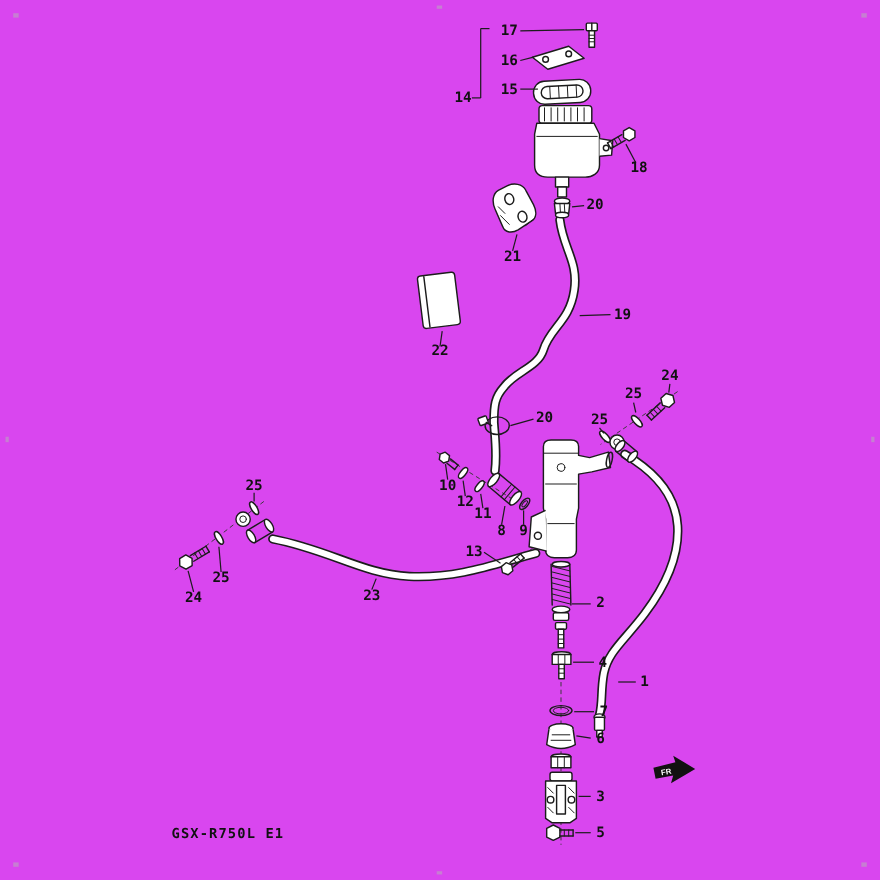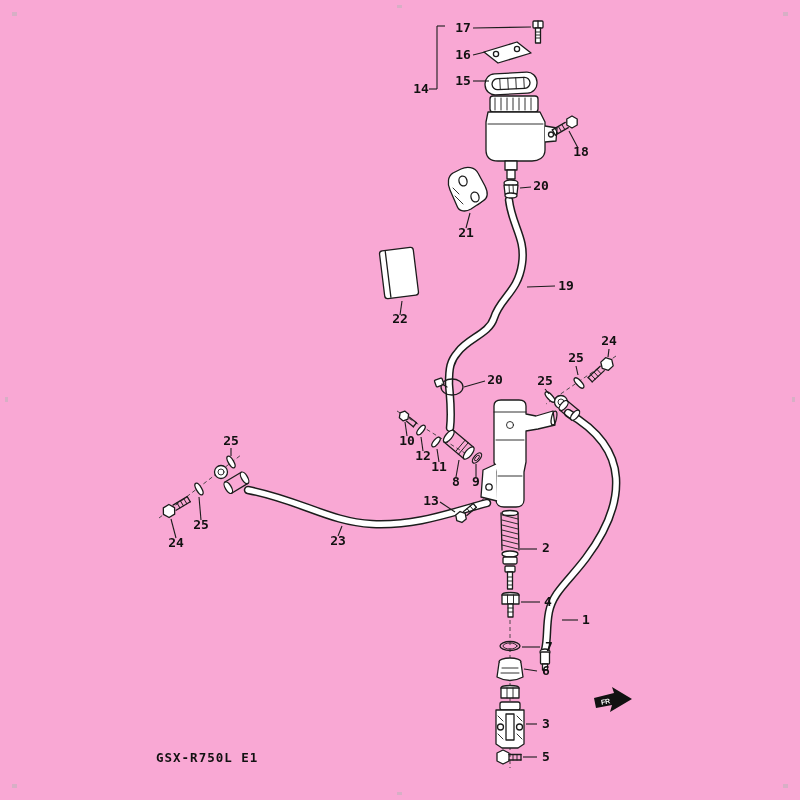--- a/index.html
+++ b/index.html
@@ -1,16 +1,16 @@
 <!DOCTYPE html>
 <html><head>
 <meta charset="utf-8">
 <style>
   html,body{margin:0;padding:0;background:#fff;}
-  .stage{position:relative;width:800px;height:800px;background:#f9a8d4;overflow:hidden;
+  .stage{position:relative;width:800px;height:800px;background:#d946ef;overflow:hidden;
          font-family:"DejaVu Sans Mono", monospace;}
   svg{display:block;}
   .ln  {fill:none;stroke:#1c1c1c;stroke-width:1.3;stroke-linecap:round;stroke-linejoin:round;}
   .lnf {fill:#ffffff;stroke:#1c1c1c;stroke-width:1.3;stroke-linejoin:round;}
   .thin{fill:none;stroke:#1c1c1c;stroke-width:0.9;stroke-linecap:round;}
   .dash{fill:none;stroke:#3a3a3a;stroke-width:0.9;stroke-dasharray:4 3;}
   .lead{stroke:#1c1c1c;stroke-width:1.1;}
   .hoseO{fill:none;stroke:#1c1c1c;stroke-width:8.5;stroke-linecap:round;}
   .hoseI{fill:none;stroke:#ffffff;stroke-width:5.5;stroke-linecap:round;}
   .num {font:bold 13px "DejaVu Sans Mono", monospace;fill:#111;text-anchor:middle;}

